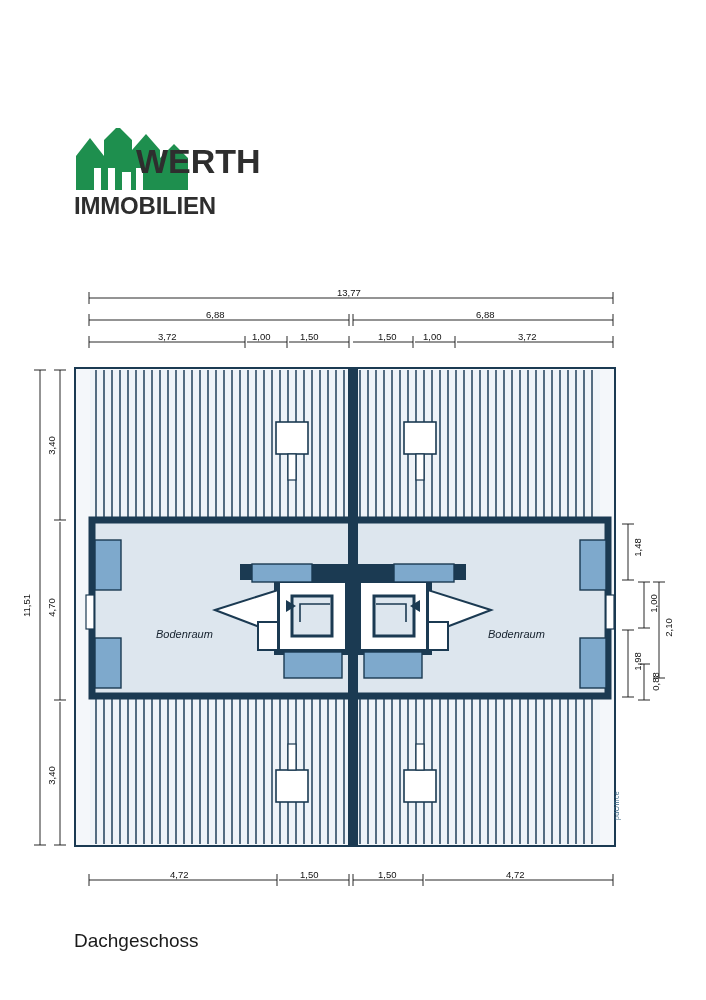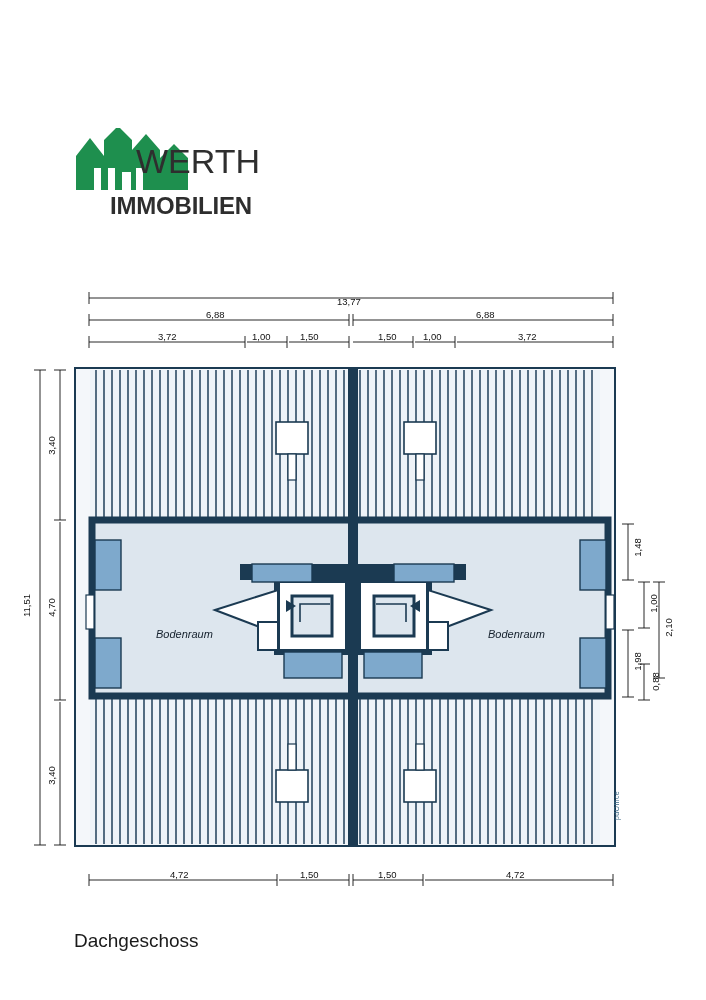--- a/index.html
+++ b/index.html
@@ -29,33 +29,32 @@
     left: 0;
     top: 0;
     width: 120px;
     height: 62px;
   }
   #logo .werth {
     position: absolute;
     left: 62px;
     top: 14px;
     font-size: 34px;
-    font-weight: normal;
+    font-weight: bold;
     letter-spacing: 0px;
     color: #2e2e2e;
   }
   #logo .immobilien {
     position: absolute;
     left: 0px;
     top: 64px;
     font-size: 24px;
     font-weight: bold;
     letter-spacing: -0.2px;
     color: #2e2e2e;
-    margin-left: 36px;
   }
 
   
   #plan {
     position: absolute;
     left: 0;
     top: 270px;
     width: 706px;
     height: 640px;
   }
@@ -377,21 +376,21 @@
       <line x1="638" y1="394" x2="650" y2="394"></line>
         <line x1="638" y1="430" x2="650" y2="430"></line>
     </g>
   </svg>
 
   
   <div class="room-label" style="left:156px; top:358px;">Bodenraum</div>
   <div class="room-label" style="left:488px; top:358px;">Bodenraum</div>
 
   
-  <div class="dim-label" style="left:337px; top:26px;">13,77</div>
+  <div class="dim-label" style="left:337px; top:17px;">13,77</div>
   <div class="dim-label" style="left:206px; top:39px;">6,88</div>
   <div class="dim-label" style="left:476px; top:39px;">6,88</div>
   <div class="dim-label" style="left:158px; top:61px;">3,72</div>
   <div class="dim-label" style="left:252px; top:61px;">1,00</div>
   <div class="dim-label" style="left:300px; top:61px;">1,50</div>
   <div class="dim-label" style="left:378px; top:61px;">1,50</div>
   <div class="dim-label" style="left:423px; top:61px;">1,00</div>
   <div class="dim-label" style="left:518px; top:61px;">3,72</div>
 
   

